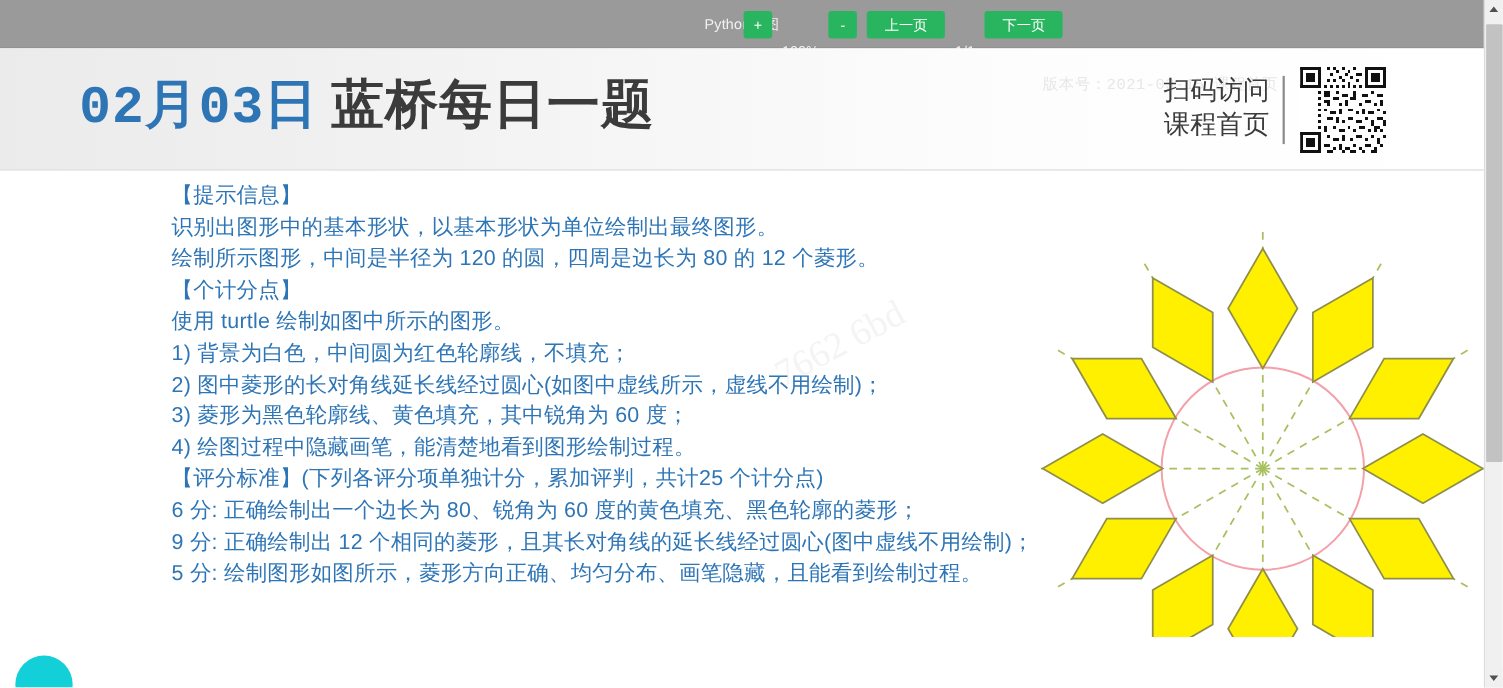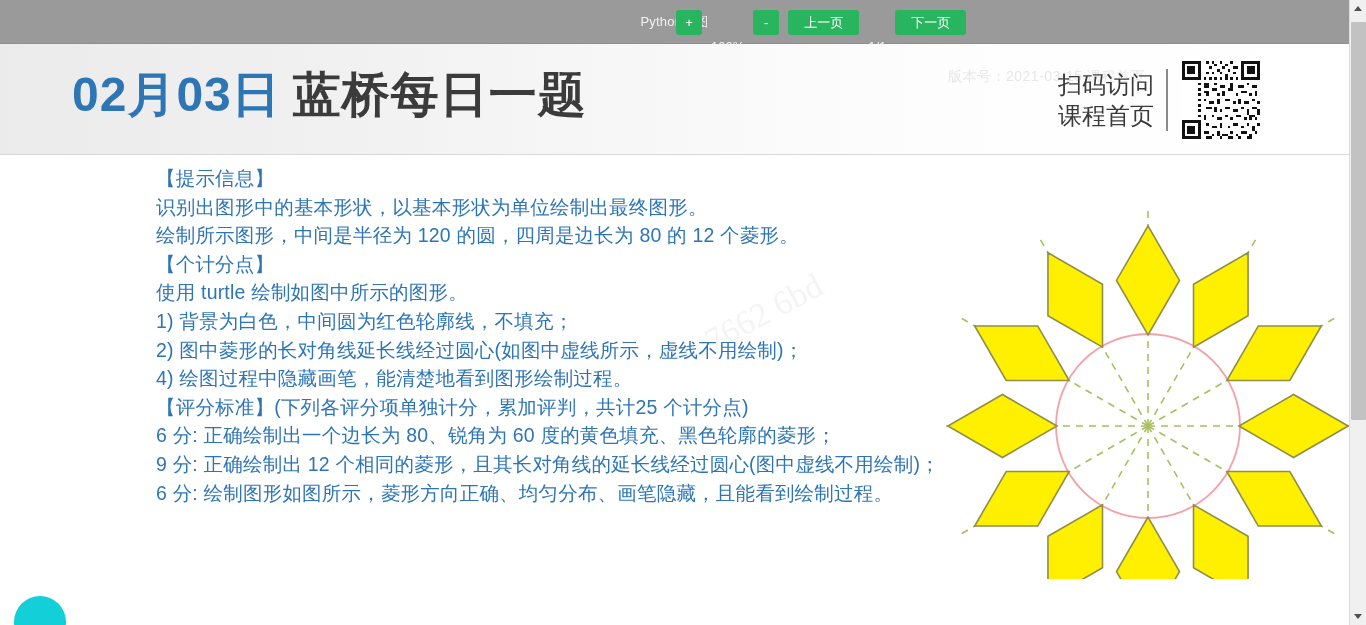--- a/index.html
+++ b/index.html
@@ -89,20 +89,21 @@
 
   
   #banner {
     position: absolute;
     left: 0; top: 0;
     width: 1349px;
     height: 111px;
     background: linear-gradient(90deg, #ebebeb 0%, #f0f0f0 22%, #f7f7f7 46%, #fdfdfd 68%, #ffffff 100%);
     border-bottom: 1px solid #d8d8d8;
     box-sizing: border-box;
+    font-family: Liberation Mono, monospace;
   }
   #banner-title {
     position: absolute;
     left: 72px;
     top: 19px;
     font-size: 48px;
     font-weight: bold;
     white-space: nowrap;
     letter-spacing: 1px;
   }
@@ -391,25 +392,26 @@
     <div id="content-watermark">7662 6bd</div>
 
     <div id="doc-body">
       <div class="ln">【提示信息】</div>
       <div class="ln">识别出图形中的基本形状，以基本形状为单位绘制出最终图形。</div>
       <div class="ln">绘制所示图形，中间是半径为 120 的圆，四周是边长为 80 的 12 个菱形。</div>
       <div class="ln">【个计分点】</div>
       <div class="ln">使用 turtle 绘制如图中所示的图形。</div>
       <div class="ln">1) 背景为白色，中间圆为红色轮廓线，不填充；</div>
       <div class="ln">2) 图中菱形的长对角线延长线经过圆心(如图中虚线所示，虚线不用绘制)；</div>
+      <div class="ln">3) 菱形为黑色轮廓线、黄色填充，其中锐角为 60 度；</div>
       <div class="ln">4) 绘图过程中隐藏画笔，能清楚地看到图形绘制过程。</div>
       <div class="ln">【评分标准】(下列各评分项单独计分，累加评判，共计25 个计分点)</div>
       <div class="ln">6 分: 正确绘制出一个边长为 80、锐角为 60 度的黄色填充、黑色轮廓的菱形；</div>
       <div class="ln wrap">9 分: 正确绘制出 12 个相同的菱形，且其长对角线的延长线经过圆心(图中虚线不用绘制)；</div>
-      <div class="ln">6 分: 绘制图形如图所示，菱形方向正确、均匀分布、画笔隐藏，且能看到绘制过程。</div>
+      <div class="ln">5 分: 绘制图形如图所示，菱形方向正确、均匀分布、画笔隐藏，且能看到绘制过程。</div>
     </div>
 
     <svg id="figure" viewBox="0 0 404 404">
       <g id="fig-dashes" stroke="#a8c060" stroke-width="1.6" stroke-dasharray="7,6" fill="none">
           <line x1="202" y1="251" x2="202" y2="34.88079912316073"></line>
           <line x1="202" y1="251" x2="310.0596004384197" y2="63.83528179506507"></line>
           <line x1="202" y1="251" x2="389.16471820493496" y2="142.94039956158036"></line>
           <line x1="202" y1="251" x2="418.1192008768393" y2="251"></line>
           <line x1="202" y1="251" x2="389.16471820493496" y2="359.05960043841964"></line>
           <line x1="202" y1="251" x2="310.0596004384197" y2="438.16471820493496"></line>

